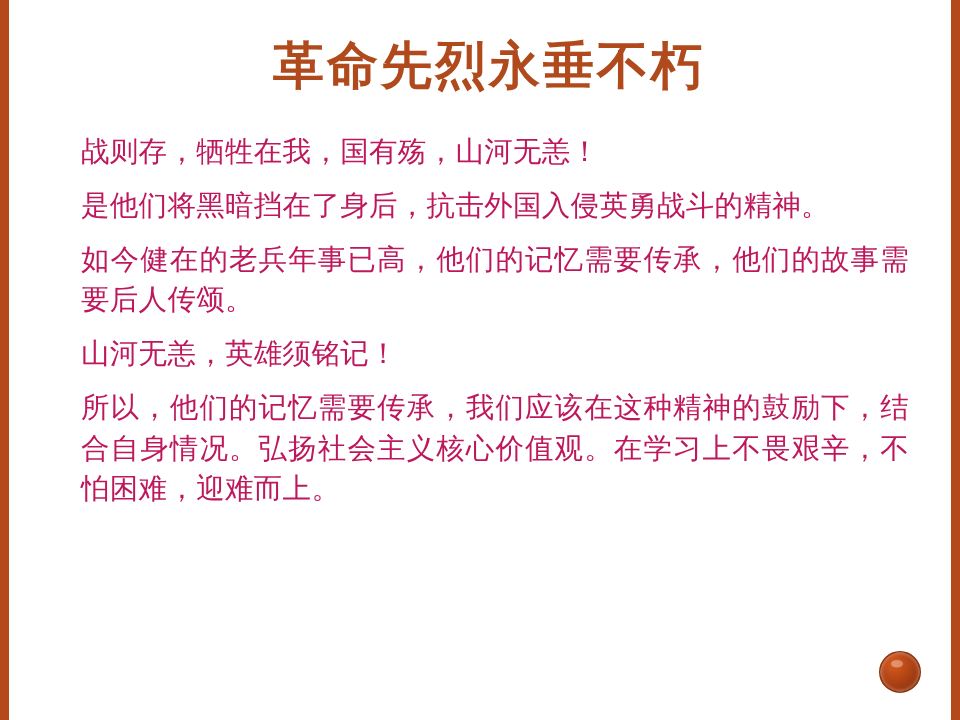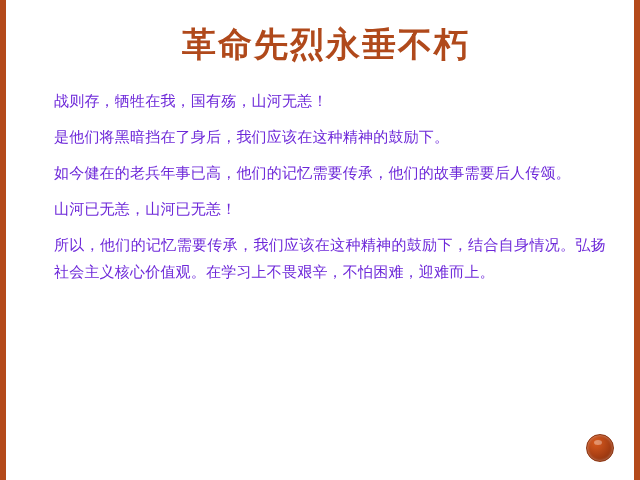--- a/index.html
+++ b/index.html
@@ -37,22 +37,22 @@
     color: #b0491b;
     line-height: 44px;
   }
   .body-block {
     position: absolute;
     top: 88px;
     left: 48px;
     width: 552px;
   }
   .para {
-    color: #6d28d9;
-    font-size: 15px;
+    color: #be185d;
+    font-size: 19px;
     line-height: 27px;
     margin: 0 0 9px 0;
     text-align: justify;
     letter-spacing: 0.2px;
   }
   .bullet-dot {
     position: absolute;
     right: 20px;
     bottom: 18px;
     width: 26px;
@@ -75,21 +75,21 @@
 </style>
 </head>
 <body>
 
 <div class="slide">
 
   <div class="slide-title">革命先烈永垂不朽</div>
 
   <div class="body-block">
     <p class="para">战则存，牺牲在我，国有殇，山河无恙！</p>
-    <p class="para">是他们将黑暗挡在了身后，我们应该在这种精神的鼓励下。</p>
+    <p class="para">是他们将黑暗挡在了身后，抗击外国入侵英勇战斗的精神。</p>
     <p class="para">如今健在的老兵年事已高，他们的记忆需要传承，他们的故事需要后人传颂。</p>
-    <p class="para">山河已无恙，山河已无恙！</p>
+    <p class="para">山河无恙，英雄须铭记！</p>
     <p class="para">所以，他们的记忆需要传承，我们应该在这种精神的鼓励下，结合自身情况。弘扬社会主义核心价值观。在学习上不畏艰辛，不怕困难，迎难而上。</p>
   </div>
 
   <div class="bullet-dot"></div>
 
 </div>
 
 </body></html>

